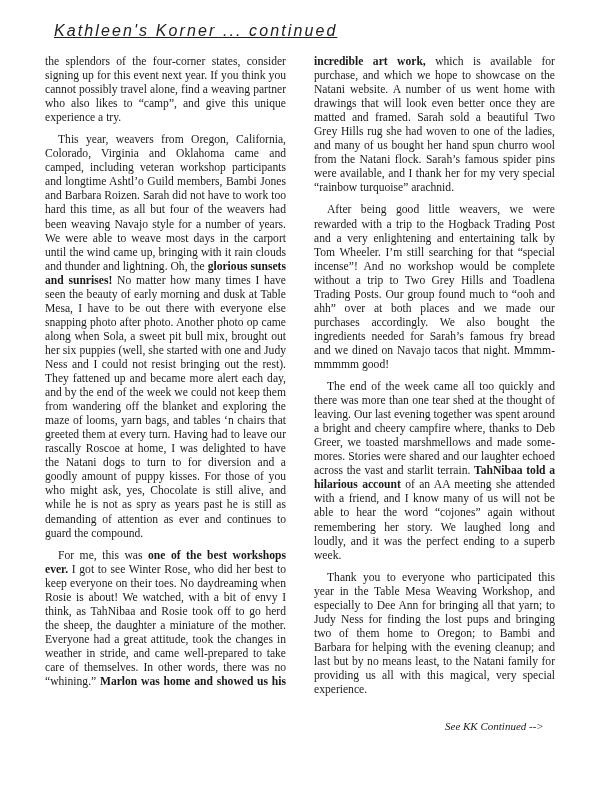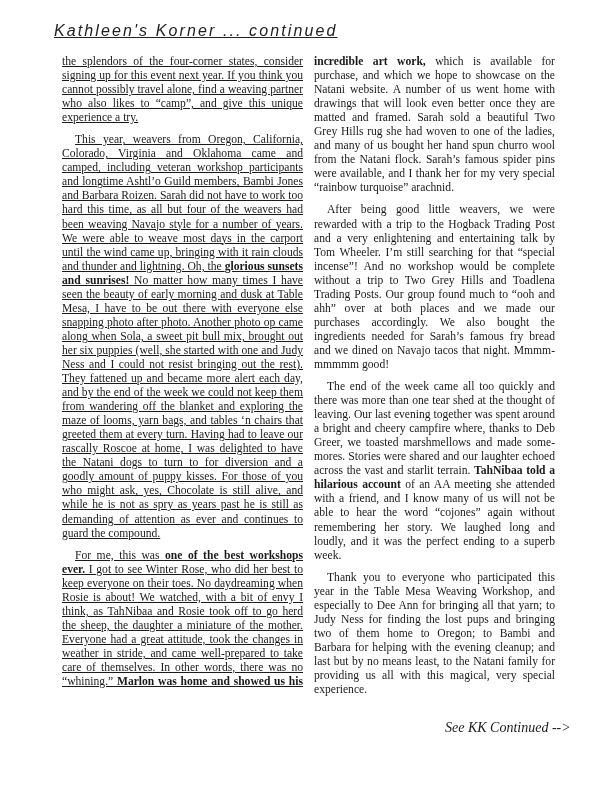--- a/index.html
+++ b/index.html
@@ -7,29 +7,29 @@
   .header {
     position: absolute; left: 54px; top: 22px;
     font-family: "Liberation Sans", sans-serif; font-style: italic;
     font-size: 16px; letter-spacing: 2.1px; color: #222; text-decoration: underline;
   }
   .col {
     position: absolute; top: 55px; width: 241px;
     font-family: "Liberation Serif", serif; font-size: 11.6px; line-height: 14.05px;
     text-align: justify; hyphens: manual;
   }
-  .col.left { left: 62px; text-decoration: underline; }
+  .col.left { left: 45px; }
   .col.right { left: 314px; top: 55px; }
   .col p { margin: 0 0 8px 0; }
   .col p.indent { text-indent: 13px; }
   .col p.last-just { text-align-last: justify; }
   b { font-weight: bold; }
   .cont {
     position: absolute; left: 445px; top: 720px;
-    font-family: "Liberation Serif", serif; font-style: italic; font-size: 14px;
+    font-family: "Liberation Serif", serif; font-style: italic; font-size: 11px;
   }
 </style>
 </head>
 <body>
 
 <div class="header">Kathleen's Korner ... continued</div>
 
 <div class="col left">
   <p><span>the splendors of the four-corner states, consider signing up for this event next year.  If you think you cannot possibly travel alone, find a weaving partner who also likes to “camp”, and give this unique experience a try.</span></p>
   <p class="indent"><span>This year, weavers from Oregon, California, Colorado, Virginia and Oklahoma came and camped, including veteran workshop participants and longtime Ashtl’o Guild members, Bambi Jones and Barbara Roizen.  Sarah did not have to work too hard this time, as all but four of the weavers had been weaving Navajo style for a number of years.  We were able to weave most days in the carport until the wind came up, bringing with it rain clouds and thunder and lightning.  Oh, the </span><b>glorious sunsets and sunrises!</b><span>  No matter how many times I have seen the beauty of early morning and dusk at Table Mesa, I have to be out there with everyone else snapping photo after photo.  Another photo op came along when Sola, a sweet pit bull mix, brought out her six puppies (well, she started with one and Judy Ness and I could not resist bringing out the rest).  They fattened up and became more alert each day, and by the end of the week we could not keep them from wandering off the blanket and exploring the maze of looms, yarn bags, and tables ‘n chairs that greeted them at every turn.  Having had to leave our rascally Roscoe at home, I was delighted to have the Natani dogs to turn to for diversion and a goodly amount of puppy kisses.  For those of you who might ask, yes, Chocolate is still alive, and while he is not as spry as years past he is still as demanding of attention as ever and continues to guard the compound.</span></p>

